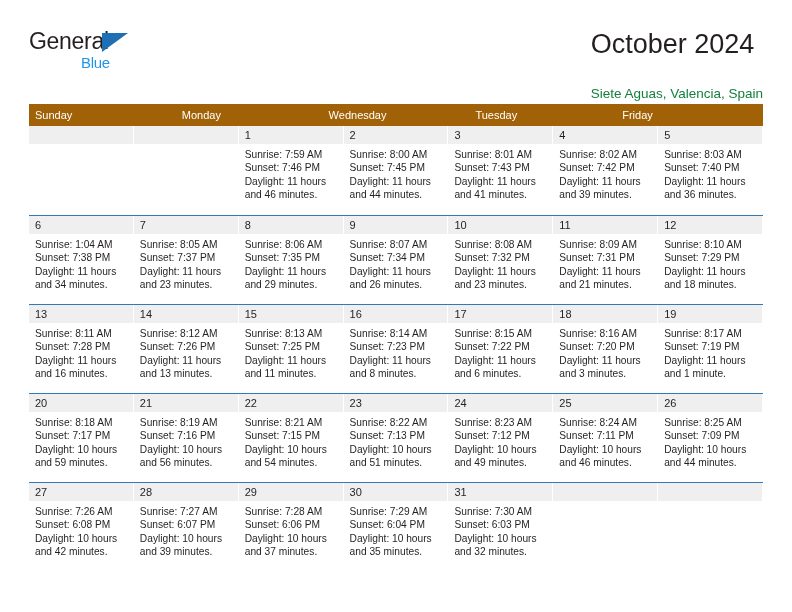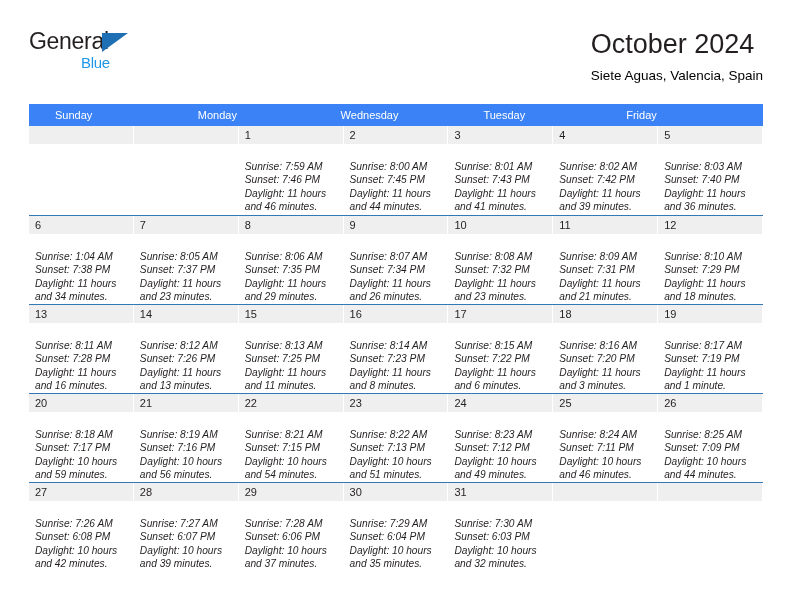--- a/index.html
+++ b/index.html
@@ -74,39 +74,38 @@
     text-align: left;
   }
   .cal-title {
     font-size: 27px;
     color: #231f20;
     line-height: 32px;
     white-space: nowrap;
   }
   .cal-subtitle {
     font-size: 13.5px;
-    color: #000000;
+    color: #15803d;
     line-height: 18px;
-    margin-top: 7px;
+    margin-top: 25px;
     white-space: nowrap;
   }
 
   
   .calendar {
     position: absolute;
     left: 29px;
     top: 104px;
     width: 734px;
   }
 
   .dow-row {
     display: flex;
-    background: #3b82f6;
+    background: #a16207;
     height: 22px;
-    padding-left: 20px;
   }
   .dow-cell {
     flex: 1 1 0;
     color: #ffffff;
     font-size: 11px;
     line-height: 22px;
     padding-left: 6px;
     box-sizing: border-box;
     white-space: nowrap;
   }
@@ -138,22 +137,21 @@
   }
   .day-num {
     font-size: 11px;
     color: #231f20;
     line-height: 18px;
     padding-left: 6px;
     display: block;
   }
 
   .day-body {
-    padding: 16px 6px 0 6px;
-    font-style: italic;
+    padding: 4px 6px 0 6px;
   }
   .day-line {
     font-size: 10.2px;
     line-height: 13.3px;
     color: #231f20;
     white-space: nowrap;
   }
 </style>
 </head>
 <body>

